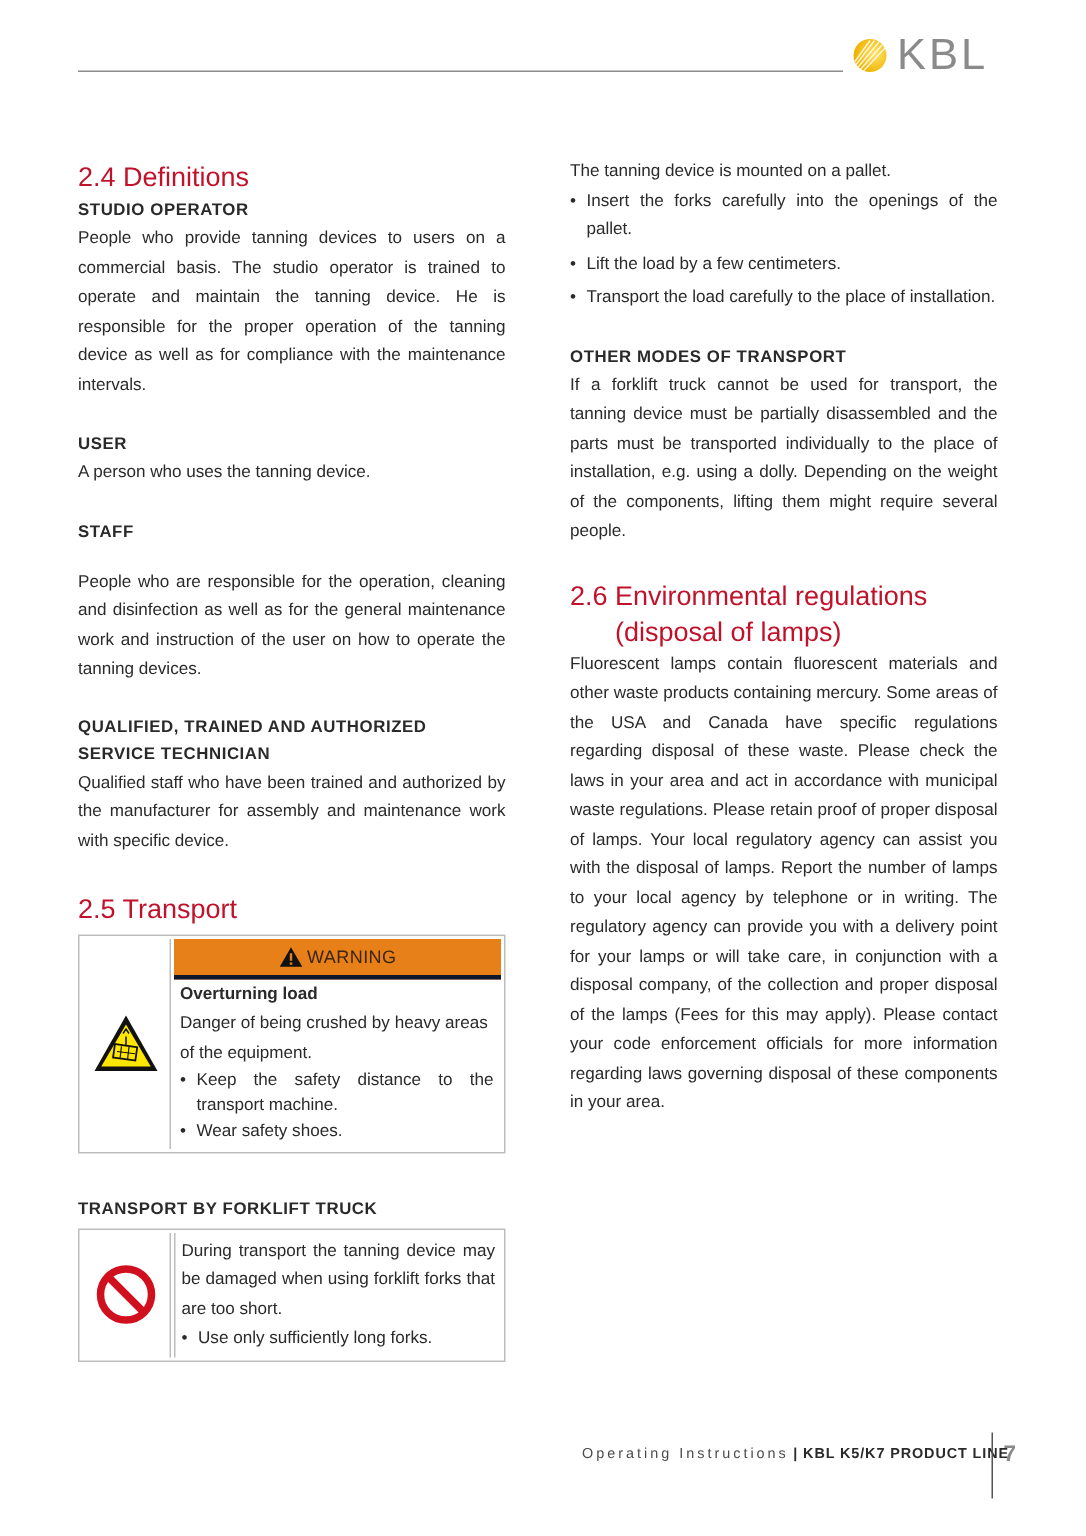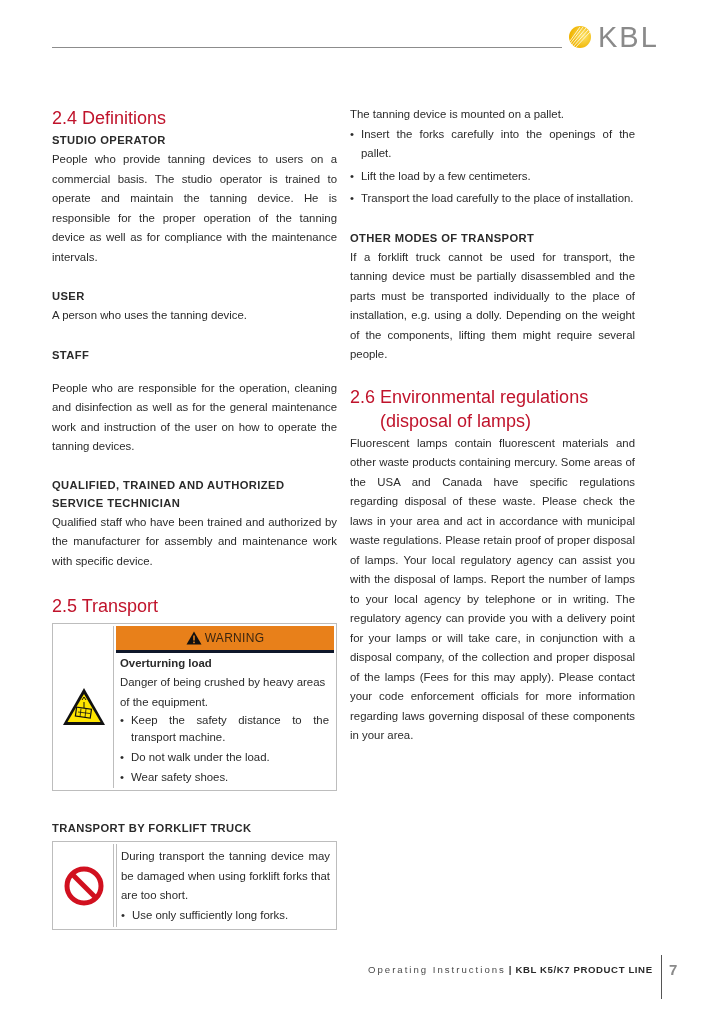--- a/index.html
+++ b/index.html
@@ -5,39 +5,39 @@
   html, body { margin: 0; padding: 0; background: #ffffff; }
   body { width: 724px; height: 1024px; position: relative; overflow: hidden;
          font-family: "Liberation Sans", sans-serif; color: #2a2a2a; }
 
   .header-line { position: absolute; left: 52px; top: 47px; width: 510px; height: 1px; background: #8c8c8c; }
   .logo { position: absolute; left: 566px; top: 22px; height: 30px; display: flex; align-items: center; }
   .logo-text { font-size: 29px; color: #8a8a8a; letter-spacing: 2px; margin-left: 6px; line-height: 30px; }
 
   .col { position: absolute; top: 104px; width: 285px; }
   .col-left { left: 52px; }
-  .col-right { left: 350px; }
+  .col-right { left: 380px; }
 
   p { margin: 0; font-size: 11.4px; line-height: 19.5px; text-align: justify; }
   .h2 { color: #c0132b; font-weight: normal; font-size: 18px; line-height: 24px; margin: 0; }
   .h3 { font-weight: bold; font-size: 11.2px; letter-spacing: 0.4px; line-height: 18px; margin: 0; color: #2a2a2a; }
 
   ul.bullets { list-style: none; padding: 0; margin: 0; }
   ul.bullets li { position: relative; padding-left: 11px; font-size: 11.4px; line-height: 19.5px; text-align: justify; }
   ul.bullets li::before { content: "•"; position: absolute; left: 0; top: 0; }
 
   .notice { border: 1px solid #bdbdbd; padding: 2px; display: flex; }
   .notice .icon-cell { width: 58px; border-right: 1px solid #bdbdbd; margin-right: 2px; display: flex; align-items: center; justify-content: center; flex-shrink: 0; }
   .notice .body-cell { flex: 1; }
   .warn-bar { background: #e8801a; height: 24px; display: flex; align-items: center; justify-content: center; color: #3a2510; font-size: 12px; letter-spacing: 0.3px; border-bottom: 3px solid #0f172a; }
   .warn-bar svg { margin-right: 3px; }
   .body-inner { padding: 1px 5px 1px 4px; border-left: 1px solid #bdbdbd; }
   .notice .body-cell.plain { border-left: 1px solid #bdbdbd; padding: 3px 4px 2px 4px; }
 
-  .footer { position: absolute; top: 964px; left: 368px; display: flex; align-items: flex-start; }
+  .footer { position: absolute; top: 964px; left: 388px; display: flex; align-items: flex-start; }
   .footer-doc { font-size: 9.6px; letter-spacing: 2px; color: #4a4a4a; }
   .footer-product { font-size: 9.6px; font-weight: bold; letter-spacing: 0.6px; color: #2a2a2a; margin-left: 3px; }
   .footer-divider { position: absolute; left: 661px; top: 955px; width: 1px; height: 44px; background: #555; }
   .footer-page { position: absolute; left: 669px; top: 961px; font-size: 15px; color: #8a8a8a; font-weight: bold; }
 </style>
 </head>
 <body>
 
 <div class="header-line"></div>
 <div class="logo">
@@ -97,21 +97,20 @@
           <rect x="7.2" y="4.5" width="1.6" height="5" fill="#e8801a"></rect>
           <rect x="7.2" y="10.6" width="1.6" height="1.6" fill="#e8801a"></rect>
         </svg>
         <span>WARNING</span>
       </div>
       <div class="body-inner" style="border-left:none;">
         <div style="font-weight:bold;font-size:11.4px;line-height:19px;">Overturning load</div>
         <p style="text-align:left;line-height:19.5px;">Danger of being crushed by heavy areas of the equipment.</p>
         <ul class="bullets">
           <li style="line-height:16.5px;">Keep the safety distance to the transport machine.</li>
-          <li style="margin-top:3px;">Do not walk under the load.</li>
           <li>Wear safety shoes.</li>
         </ul>
       </div>
     </div>
   </div>
 
   <div class="h3" style="margin-top:28px;">TRANSPORT BY FORKLIFT TRUCK</div>
 
   <div class="notice" style="margin-top:4px;">
     <div class="icon-cell">

